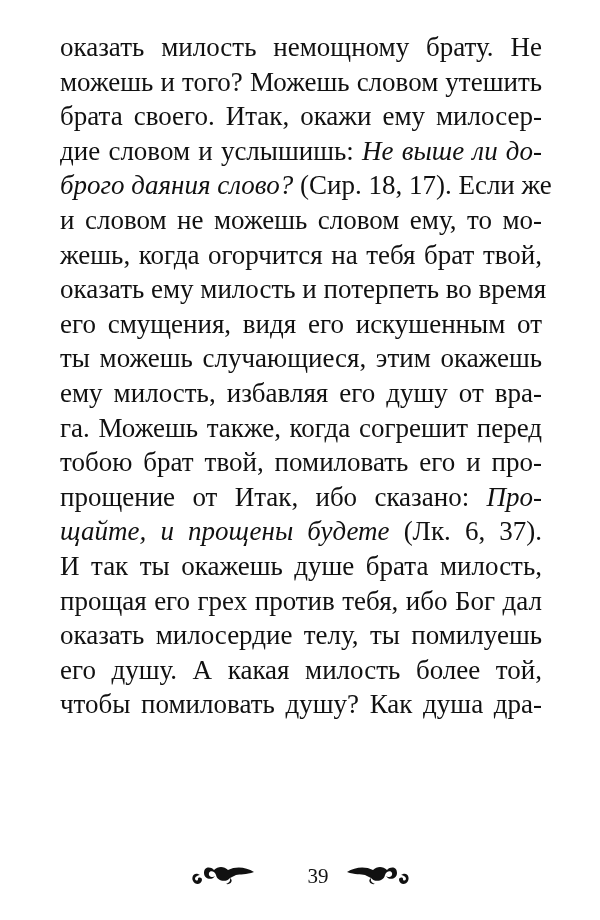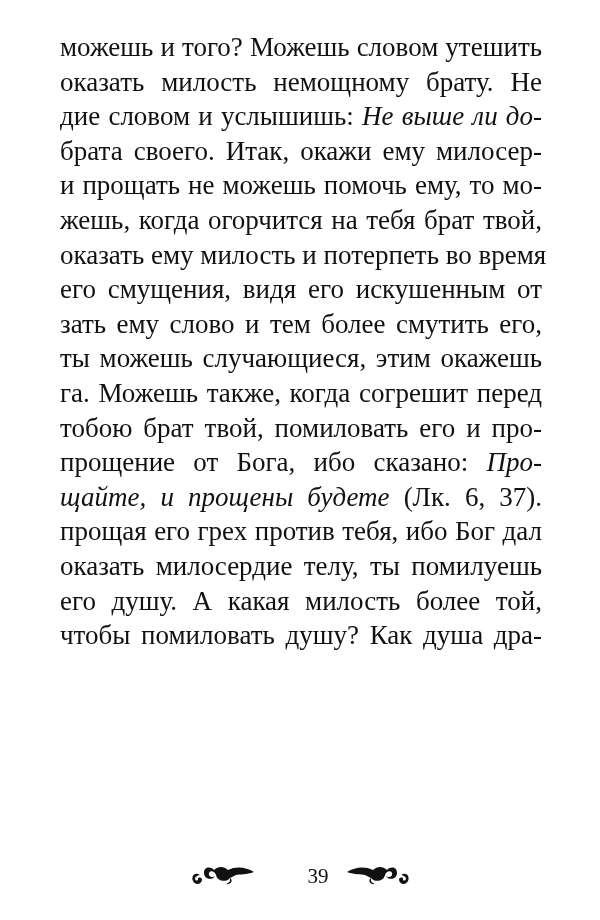--- a/index.html
+++ b/index.html
@@ -20,34 +20,36 @@
     display: flex; align-items: center; justify-content: center; gap: 12px;
     font-family: "Liberation Serif", "DejaVu Serif", serif;
   }
   .pagenum { font-size: 21px; color: #111; padding: 0 4px; margin-left: 36px; }
   .orn { width: 66px; height: 26px; display: block; }
 </style>
 </head>
 <body>
 
 <div class="page" id="page-body">
+    <span class="line"><span>оказать милость немощному брату. Не</span></span>
     <span class="line"><span>можешь и того? Можешь словом утешить</span></span>
-    <span class="line"><span>оказать милость немощному брату. Не</span></span>
+    <span class="line"><span>брата своего. Итак, окажи ему милосер-</span></span>
     <span class="line"><span>дие словом и услышишь: </span><span class="it">Не выше ли до-</span></span>
-    <span class="line"><span>брата своего. Итак, окажи ему милосер-</span></span>
-    <span class="line"><span>и прощать не можешь помочь ему, то мо-</span></span>
+    <span class="line"><span class="it">брого даяния слово?</span><span> (Сир. 18, 17). Если же</span></span>
+    <span class="line"><span>и словом не можешь словом ему, то мо-</span></span>
     <span class="line"><span>жешь, когда огорчится на тебя брат твой,</span></span>
     <span class="line"><span>оказать ему милость и потерпеть во время</span></span>
     <span class="line"><span>его смущения, видя его искушенным от</span></span>
-    <span class="line"><span>зать ему слово и тем более смутить его,</span></span>
     <span class="line"><span>ты можешь случающиеся, этим окажешь</span></span>
+    <span class="line"><span>ему милость, избавляя его душу от вра-</span></span>
     <span class="line"><span>га. Можешь также, когда согрешит перед</span></span>
     <span class="line"><span>тобою брат твой, помиловать его и про-</span></span>
-    <span class="line"><span>прощение от Бога, ибо сказано: </span><span class="it">Про-</span></span>
+    <span class="line"><span>прощение от Итак, ибо сказано: </span><span class="it">Про-</span></span>
     <span class="line"><span class="it">щайте, и прощены будете</span><span> (Лк. 6, 37).</span></span>
+    <span class="line"><span>И так ты окажешь душе брата милость,</span></span>
     <span class="line"><span>прощая его грех против тебя, ибо Бог дал</span></span>
     <span class="line"><span>оказать милосердие телу, ты помилуешь</span></span>
     <span class="line"><span>его душу. А какая милость более той,</span></span>
     <span class="line"><span>чтобы помиловать душу? Как душа дра-</span></span>
   </div>
 
 <div class="footer">
   <svg class="orn" viewBox="0 0 66 26">
     <path d="M64 9 C56 4, 46 3, 38 7 C34 3, 28 3, 24 7 C20 3, 14 4, 14 10 C14 16, 22 18, 25 13 C23 15, 18 14, 19 10 C20 7, 25 8, 26 12 C27 18, 36 20, 40 15 L46 12 C50 11, 56 12, 64 9 Z" fill="#111"></path>
     <path d="M10 12 C4 8, 1 14, 3 18 C5 22, 11 22, 12 17 C12 14, 8 14, 8 16 C8 18, 6 18, 5 16 C5 13, 9 12, 10 12 Z" fill="#111"></path>

